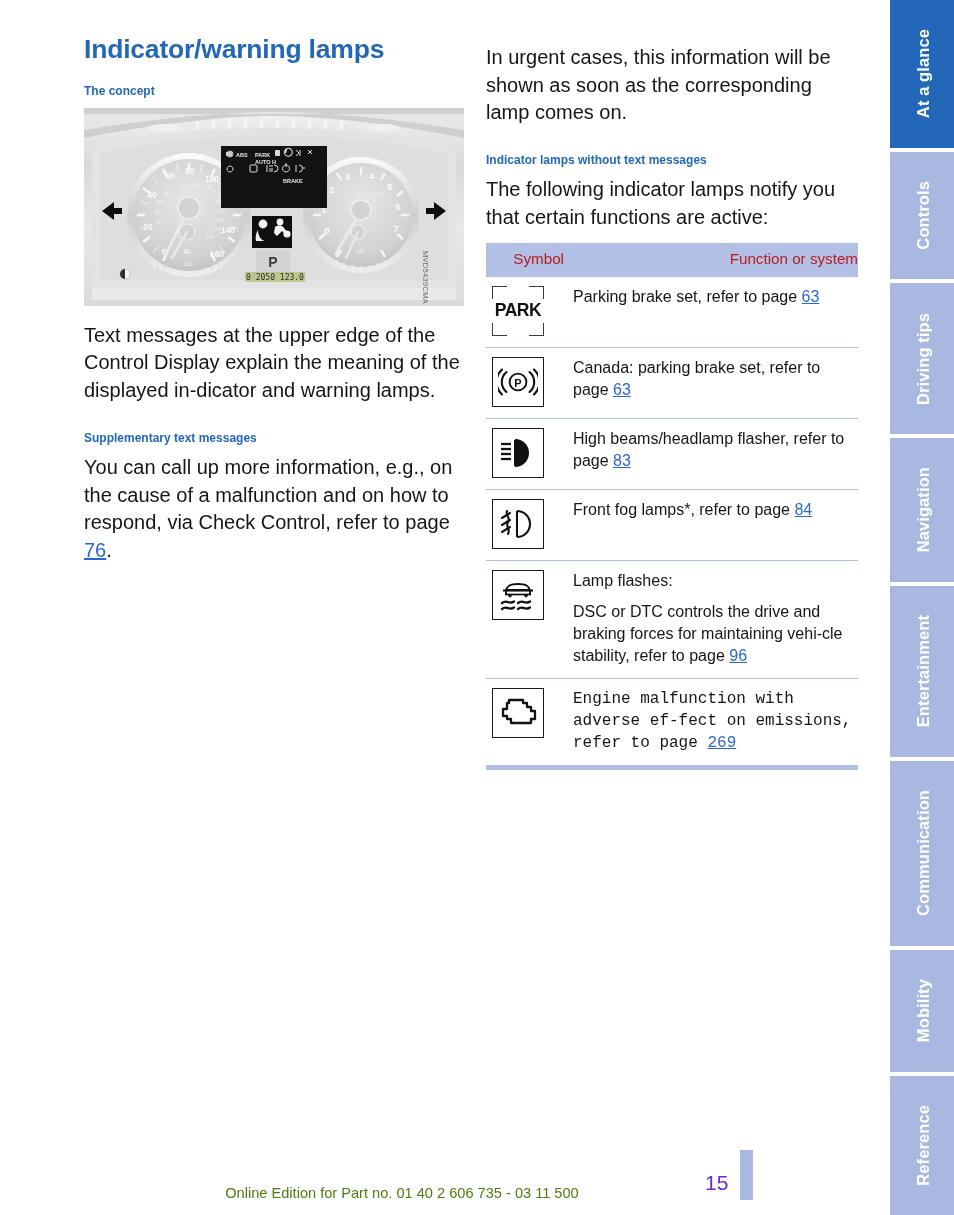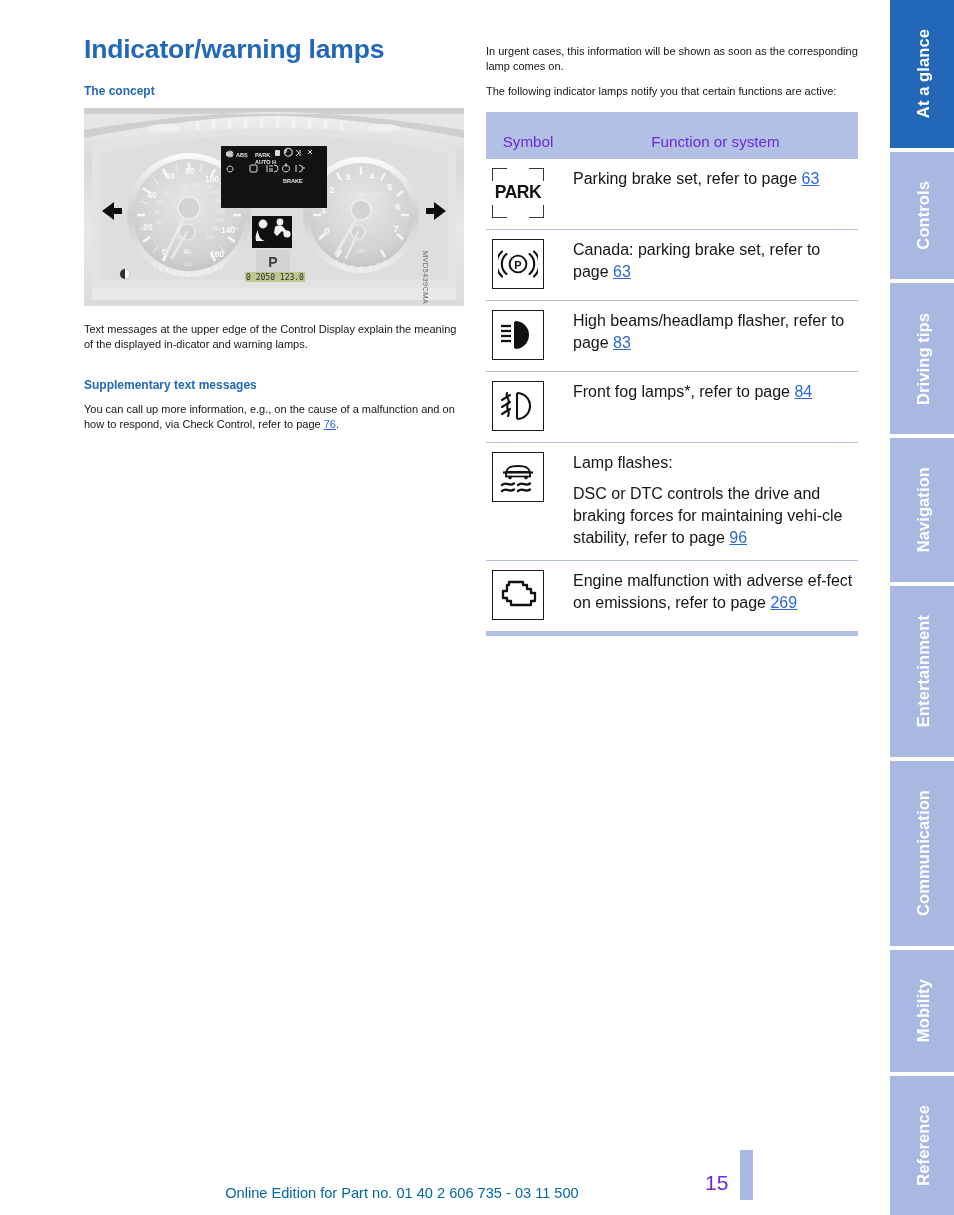--- a/index.html
+++ b/index.html
@@ -81,21 +81,21 @@
   h2.section-head {
     color: #2368b8;
     font-size: 12px;
     font-weight: bold;
     margin: 0 0 9px 0;
     line-height: 1.2;
   }
   h2.section-head.spaced { margin-top: 26px; }
 
   p.body-text {
-    font-size: 11px;
+    font-size: 20px;
     line-height: 1.38;
     margin: 0 0 10px 0;
     color: #161616;
   }
   p.body-text:last-child { margin-bottom: 0; }
 
   .pageref {
     color: #2a68d0;
   }
 
@@ -125,30 +125,30 @@
   table.sym-table {
     width: 372px;
     border-collapse: collapse;
     margin-top: 12px;
     border-bottom: 5px solid #b3c0e6;
   }
   table.sym-table thead th {
     background: #b3c0e6;
     font-weight: normal;
     font-size: 15.2px;
-    text-align: center;
-    padding: 21px 0 8px 0;
-    color: #6d28d9;
+    text-align: right;
+    padding: 7px 0 8px 0;
+    color: #b91c1c;
     line-height: 1.2;
   }
   table.sym-table thead th.th-sym { padding-left: 6px; width: 72px; }
   table.sym-table thead th.th-fn  { padding-left: 9px; }
 
   table.sym-table tbody tr { border-bottom: 1px solid #b3c0e6; }
-  table.sym-table tbody tr:last-child { border-bottom: none; }
+  table.sym-table tbody tr:last-child { border-bottom: none; font-family: Liberation Mono, monospace; }
 
   td.sym-cell {
     width: 72px;
     vertical-align: top;
     padding: 9px 0 11px 6px;
   }
   td.fn-cell {
     vertical-align: top;
     padding: 9px 4px 11px 9px;
     font-size: 16px;
@@ -207,21 +207,21 @@
   }
 
   
   .footer {
     position: absolute;
     left: 0;
     top: 1185px;
     width: 804px;
     text-align: center;
     font-size: 14.6px;
-    color: #0369a1;
+    color: #4d7c0f;
   }
   .page-number {
     position: absolute;
     left: 705px;
     top: 1171px;
     font-size: 21px;
     color: #6d28d9;
   }
   .page-marker {
     position: absolute;
@@ -467,20 +467,21 @@
     <p class="body-text">Text messages at the upper edge of the Control Display explain the meaning of the displayed in-dicator and warning lamps.</p>
 
     <h2 class="section-head spaced">Supplementary text messages</h2>
     <p class="body-text"><span>You can call up more information, e.g., on the cause of a malfunction and on how to respond, via Check Control, refer to page </span><a class="pageref" href="#">76</a><span>.</span></p>
   </div>
 
   <div class="col-right">
 
     <p class="body-text">In urgent cases, this information will be shown as soon as the corresponding lamp comes on.</p>
 
+    <h2 class="section-head spaced">Indicator lamps without text messages</h2>
     <p class="body-text">The following indicator lamps notify you that certain functions are active:</p>
 
     <table class="sym-table">
       <thead>
         <tr>
           <th class="th-sym">Symbol</th>
           <th class="th-fn">Function or system</th>
         </tr>
       </thead>
       <tbody>

